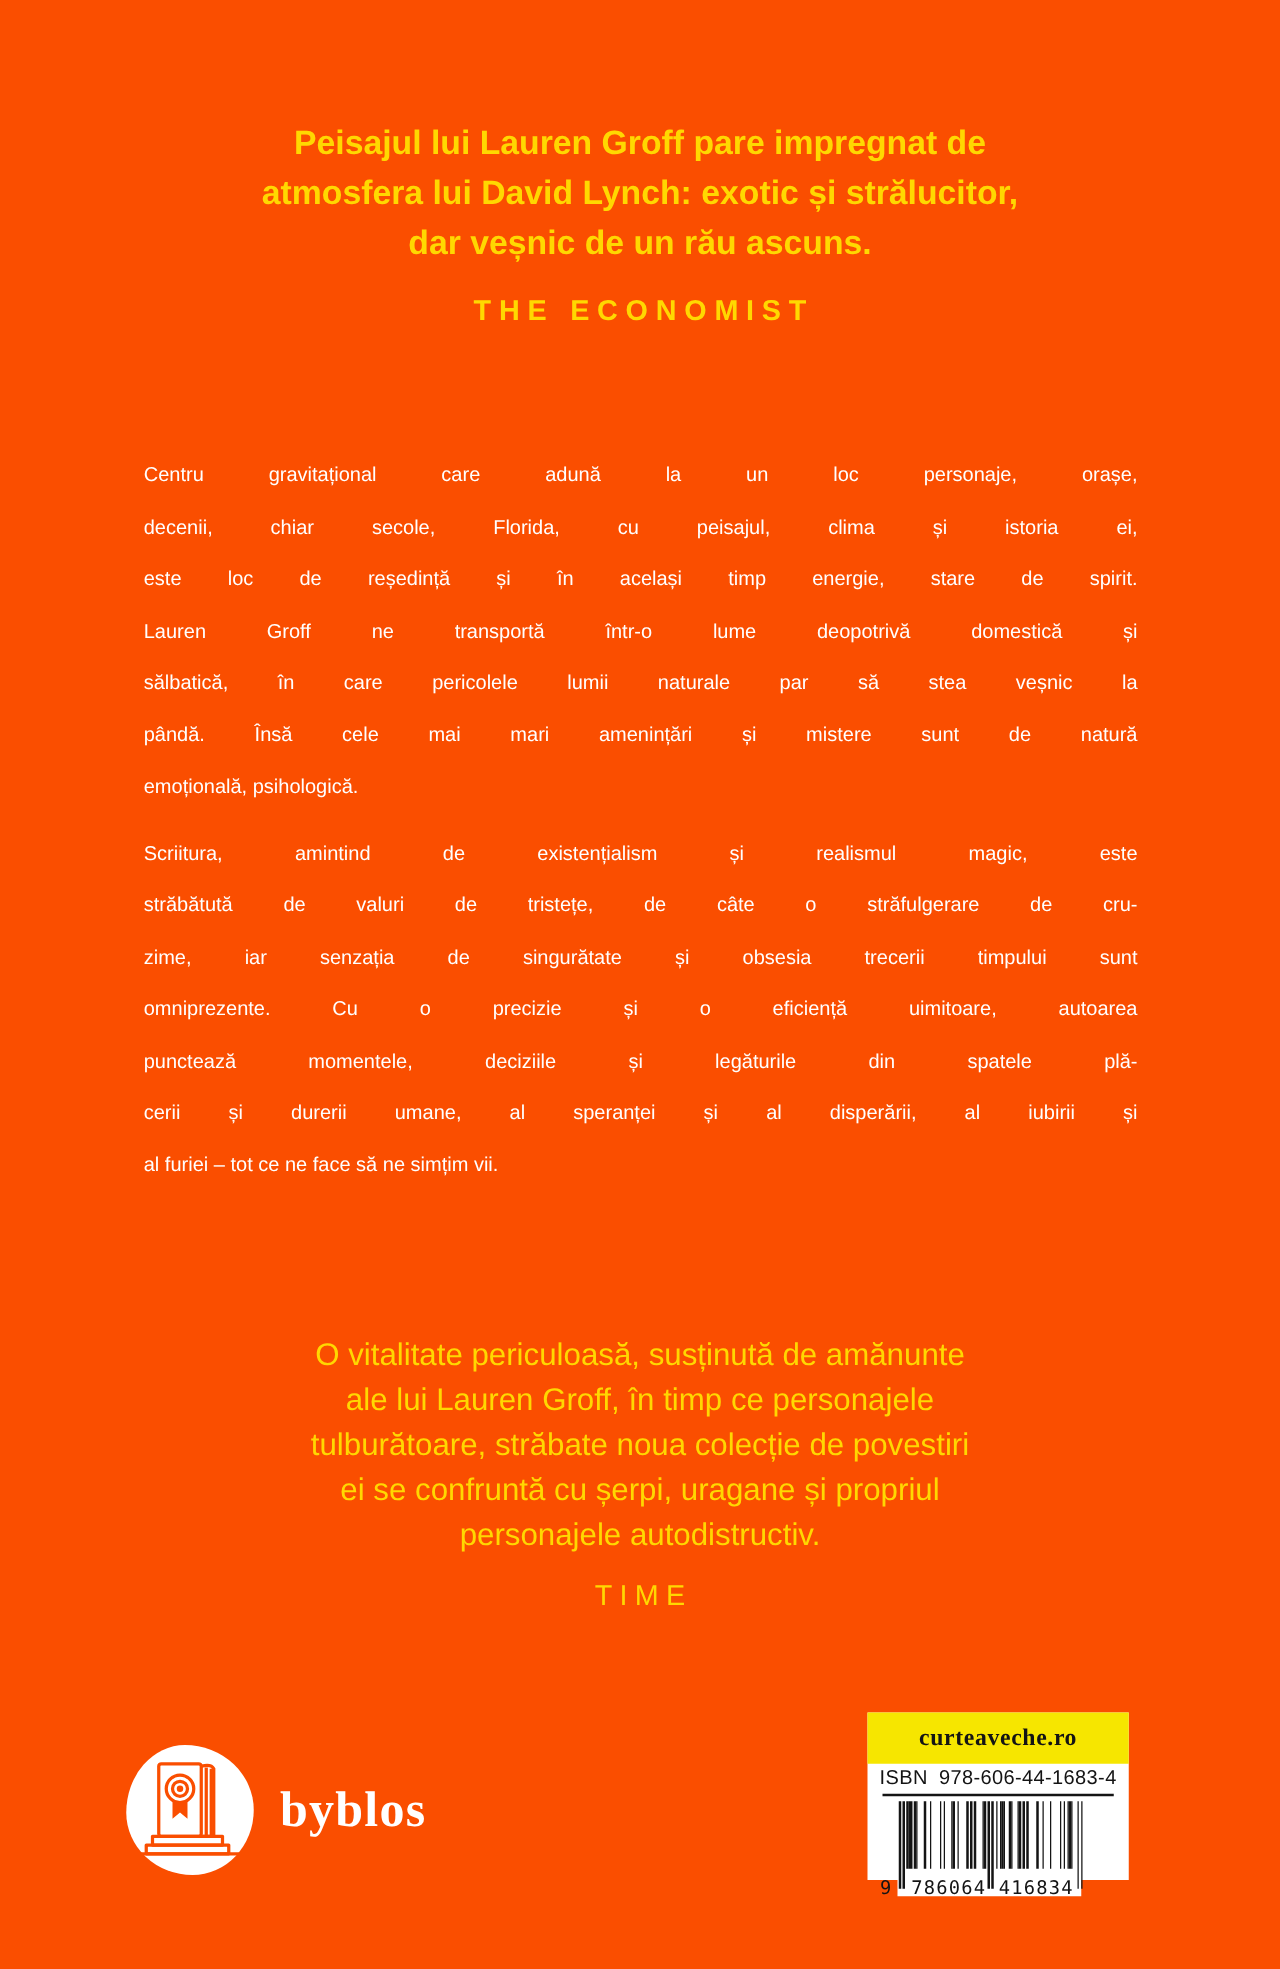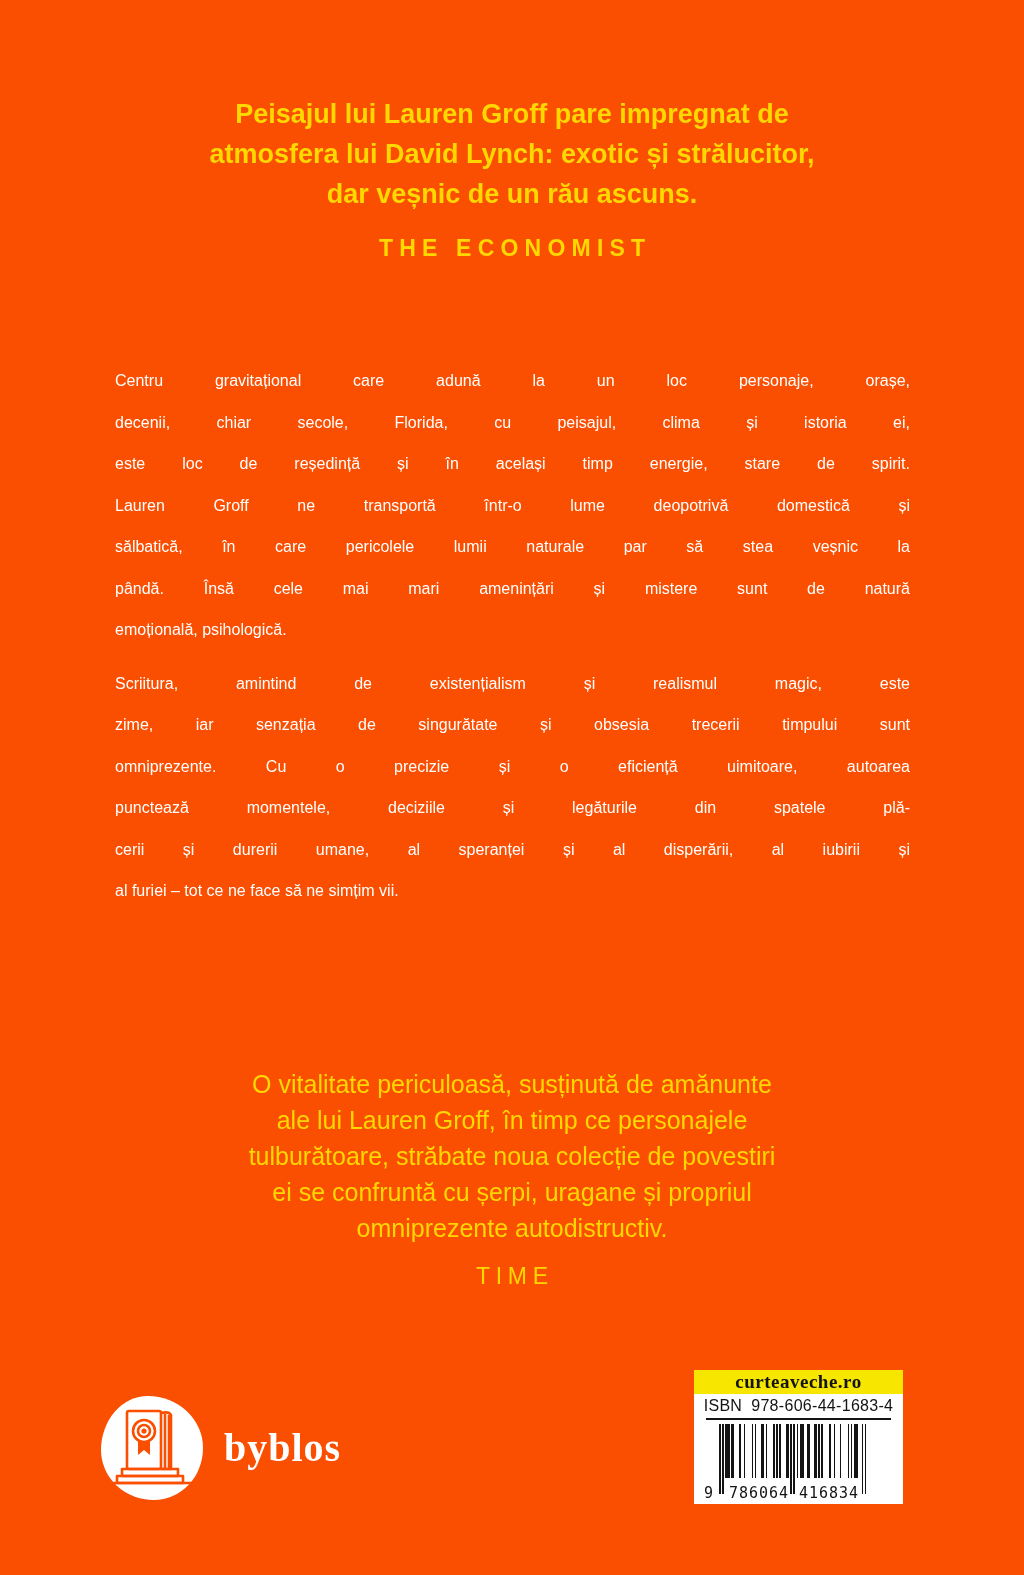--- a/index.html
+++ b/index.html
@@ -46,21 +46,21 @@
   .logo-word{
     position:absolute;left:224px;top:1424px;color:var(--white);
     font-family:"Liberation Serif",serif;font-weight:bold;font-size:40px;letter-spacing:1px;
   }
   
   .barcode-block{
     position:absolute;left:694px;top:1370px;width:209px;height:134px;
     background:var(--white);
   }
   .band{
-    height:24px;background:var(--band);display:flex;align-items:center;justify-content:center;
+    height:41px;background:var(--band);display:flex;align-items:center;justify-content:center;
     font-family:"Liberation Serif",serif;font-weight:bold;font-size:19px;color:var(--ink);
     letter-spacing:0.5px;
   }
   .isbn-row{
     text-align:center;font-size:16px;color:var(--ink);margin-top:3px;letter-spacing:0.3px;
     white-space:nowrap;
   }
   .isbn-row .isbn-label{margin-right:9px;}
   .rule{border-top:2px solid var(--ink);margin:3px 12px 0 12px;}
   .bars-wrap{position:relative;height:78px;margin-top:4px;}
@@ -95,35 +95,36 @@
         <div class="line">Centru gravitațional care adună la un loc personaje, orașe,</div>
         <div class="line">decenii, chiar secole, Florida, cu peisajul, clima și istoria ei,</div>
         <div class="line">este loc de reședință și în același timp energie, stare de spirit.</div>
         <div class="line">Lauren Groff ne transportă într-o lume deopotrivă domestică și</div>
         <div class="line">sălbatică, în care pericolele lumii naturale par să stea veșnic la</div>
         <div class="line">pândă. Însă cele mai mari amenințări și mistere sunt de natură</div>
         <div class="line">emoțională, psihologică.</div>
       </div>
     <div class="para">
         <div class="line">Scriitura, amintind de existențialism și realismul magic, este</div>
+        <div class="line">străbătută de valuri de tristețe, de câte o străfulgerare de cru-</div>
         <div class="line">zime, iar senzația de singurătate și obsesia trecerii timpului sunt</div>
         <div class="line">omniprezente. Cu o precizie și o eficiență uimitoare, autoarea</div>
         <div class="line">punctează momentele, deciziile și legăturile din spatele plă-</div>
         <div class="line">cerii și durerii umane, al speranței și al disperării, al iubirii și</div>
         <div class="line">al furiei – tot ce ne face să ne simțim vii.</div>
       </div>
   </div>
 
   <div class="bottom-quote">
     <div>
         <div class="line">O vitalitate periculoasă, susținută de amănunte</div>
         <div class="line">ale lui Lauren Groff, în timp ce personajele</div>
         <div class="line">tulburătoare, străbate noua colecție de povestiri</div>
         <div class="line">ei se confruntă cu șerpi, uragane și propriul</div>
-        <div class="line">omniprezente autodistructiv.</div>
+        <div class="line">personajele autodistructiv.</div>
       </div>
     <div class="attr">TIME</div>
   </div>
 
   <div class="logo">
     <div class="blob">
       <svg width="84" height="90" viewBox="0 0 84 90">
         <g fill="none" stroke="#fa4e00" stroke-width="2.6" stroke-linejoin="round">
 
           <rect x="17" y="8" width="34" height="58" rx="2"></rect>

